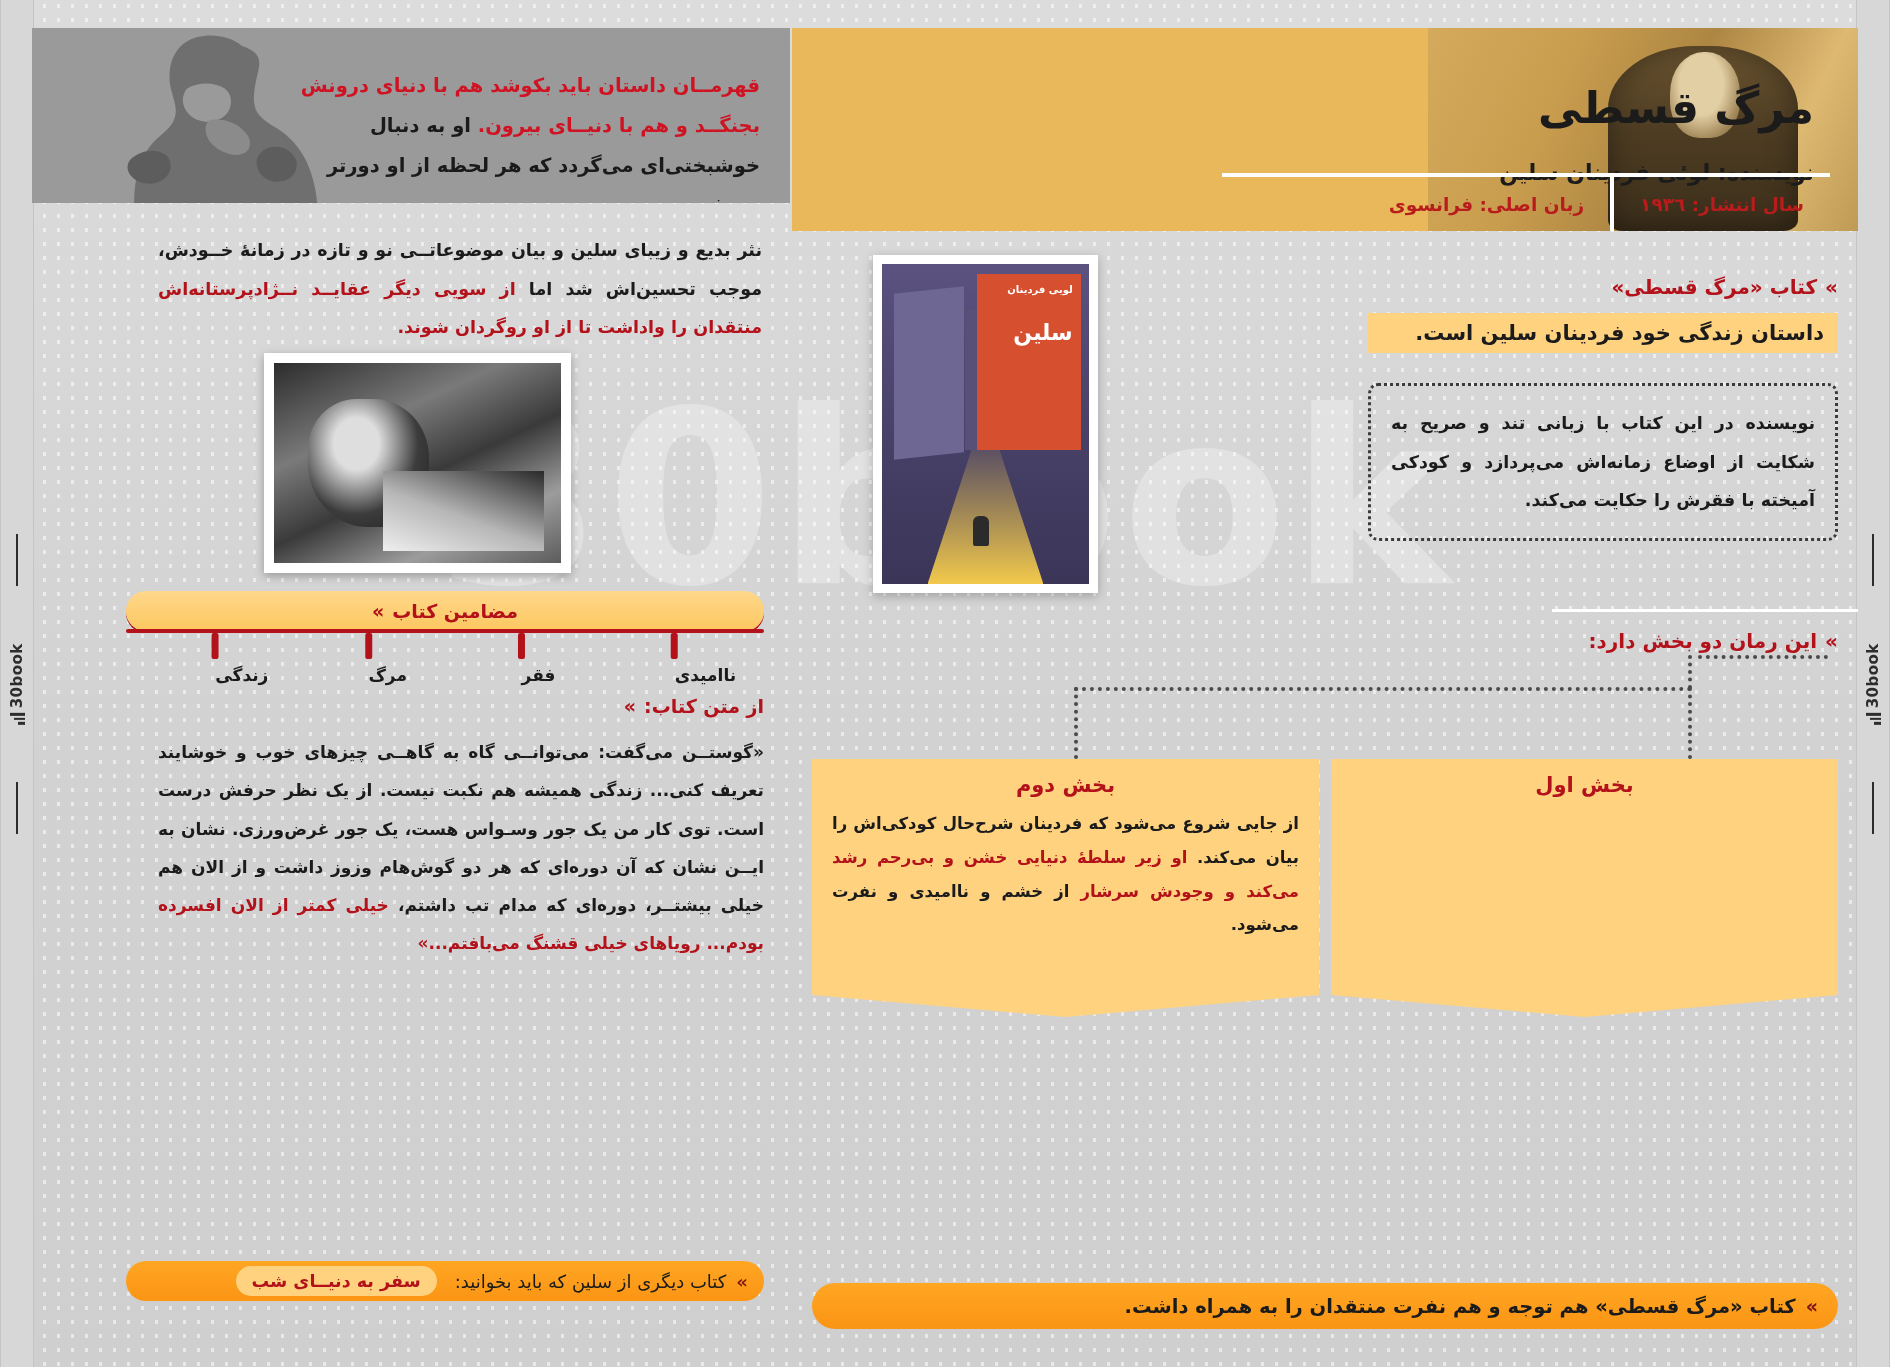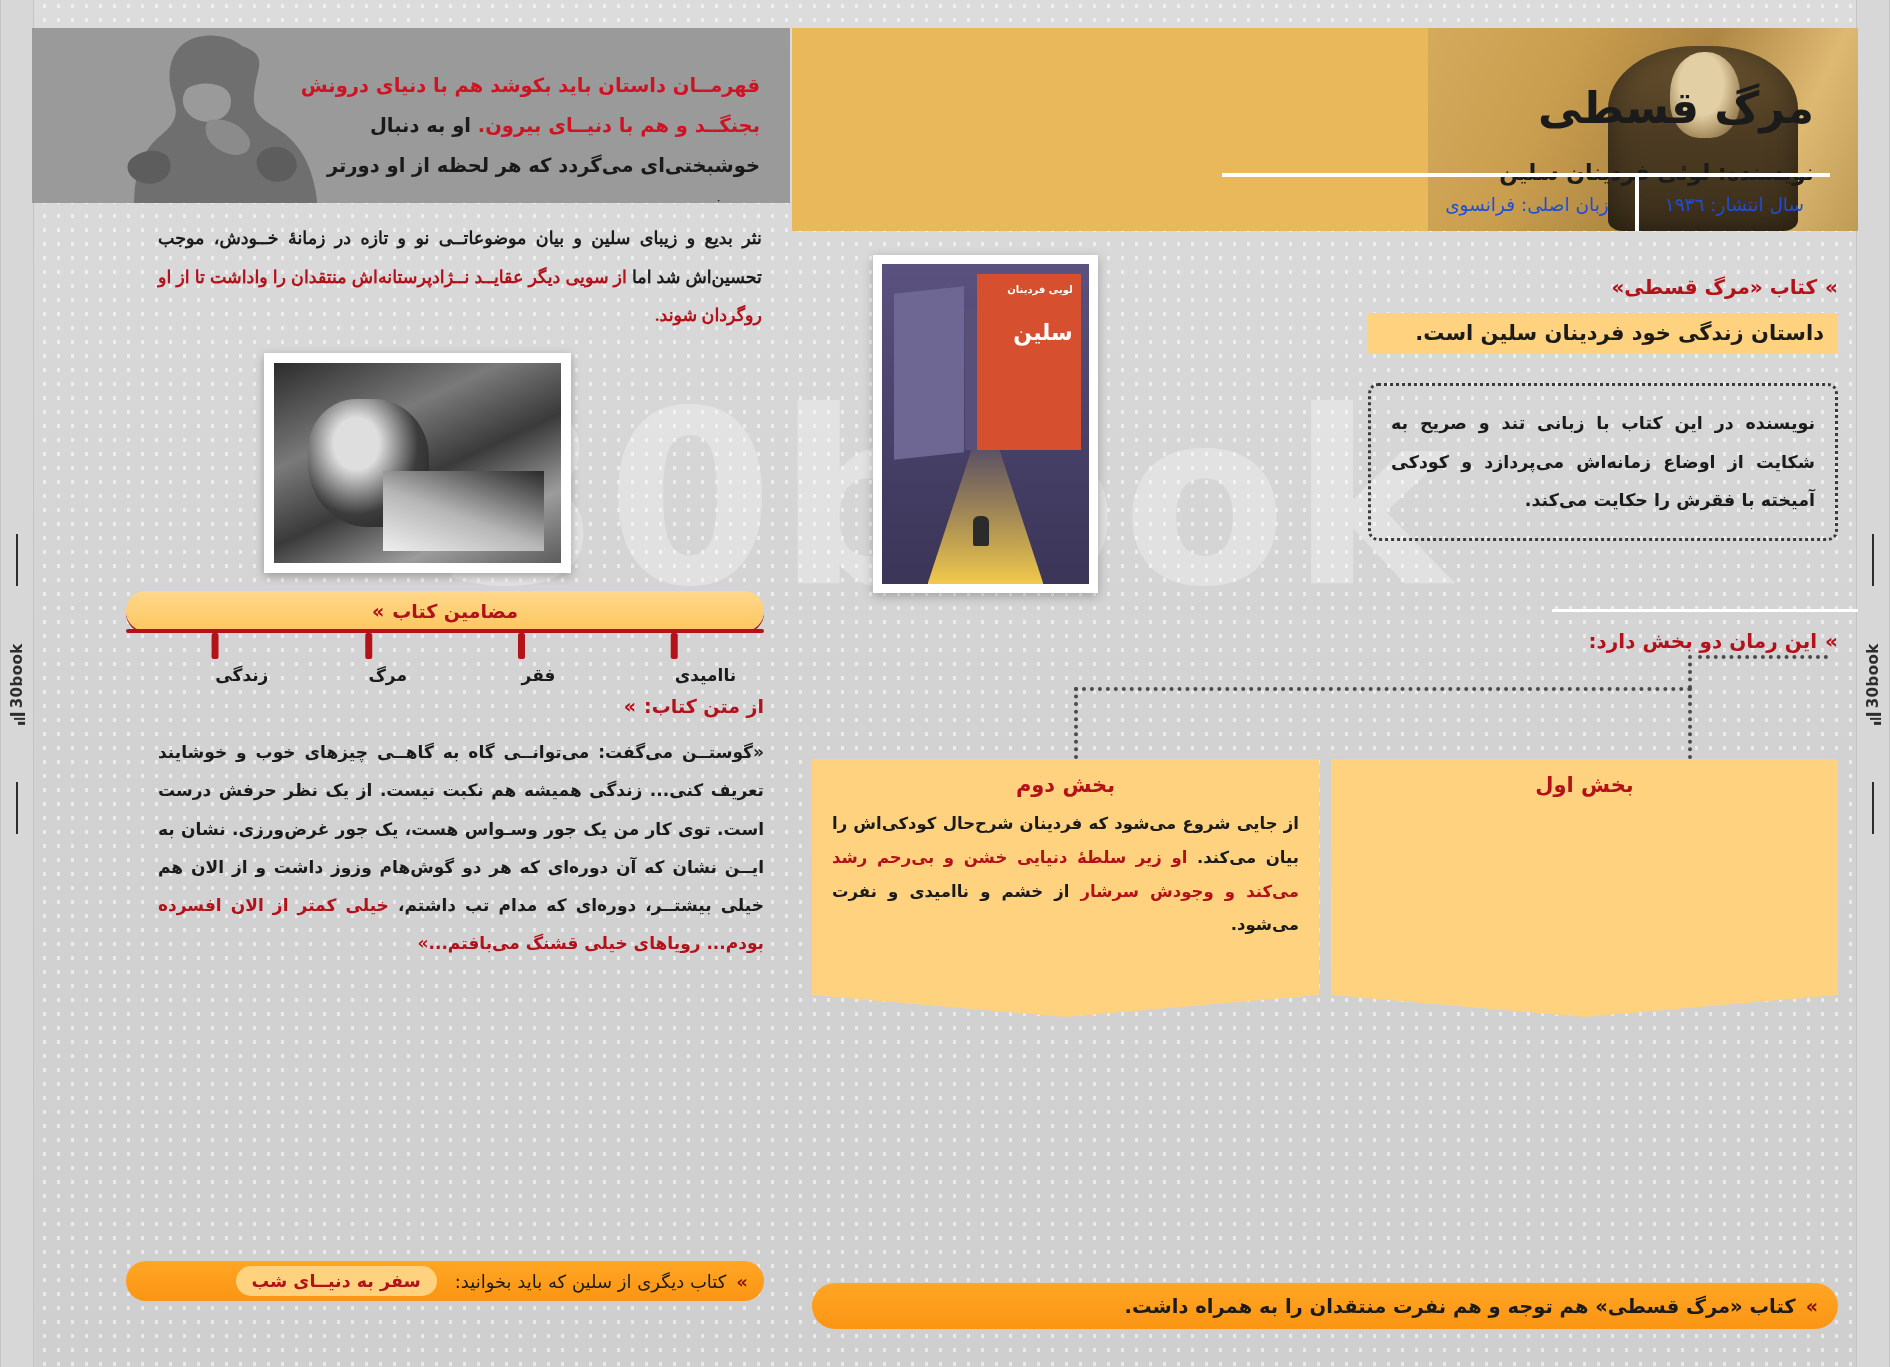--- a/index.html
+++ b/index.html
@@ -52,22 +52,22 @@
   }
   .lhead .hl-text{
     position:absolute;right:30px;top:38px;width:490px;
     text-align:right;line-height:2.05;font-size:19.5px;font-weight:bold;color:#1a1a1a;
   }
   .hl-text .red{color:#cf1322}
 
   
   .lbody{position:relative;height:calc(100% - 203px);}
   .intro{
-    position:absolute;right:28px;top:16px;width:604px;
-    text-align:justify;direction:rtl;font-size:17.5px;line-height:2.2;color:#1b1b1b;font-weight:bold;font-family:Liberation Serif, serif;
+    position:absolute;right:28px;top:28px;width:604px;
+    text-align:justify;direction:rtl;font-size:17.5px;line-height:2.2;color:#1b1b1b;font-weight:bold;
   }
   .intro .red{color:#b3121b}
   .photo{
     position:absolute;left:232px;top:150px;width:307px;height:220px;
     background:#fff;padding:10px;box-sizing:border-box;
     box-shadow:0 3px 9px rgba(0,0,0,.28);
   }
   .photo .inner{
     width:100%;height:100%;
     background:linear-gradient(155deg,#2c2c2c 0%,#7a7a7a 32%,#3a3a3a 55%,#9c9c9c 78%,#5c5c5c 100%);
@@ -147,21 +147,21 @@
   }
   .rtitle{
     position:absolute;right:44px;top:54px;font-size:44px;font-weight:bold;color:#1b1b1b;letter-spacing:-.5px;
   }
   .rauthor{position:absolute;right:44px;top:132px;font-size:22px;font-weight:bold;color:#1b1b1b;}
   .rmeta{
     position:absolute;right:28px;left:430px;bottom:0;height:54px;
     border-top:4px solid #ffffff;display:flex;align-items:center;justify-content:flex-start;
   }
   .rmeta .cell{
-    font-size:18.5px;font-weight:normal;color:#1d4ed8;padding:0 26px;height:100%;
+    font-size:18.5px;font-weight:bold;color:#b91c1c;padding:0 26px;height:100%;
     display:flex;align-items:center;
   }
   .rmeta .sep{width:4px;height:100%;background:#ffffff}
 
   
   .rbody{position:relative;height:calc(100% - 203px);}
   .cover{
     position:absolute;right:760px;top:24px;width:225px;height:338px;
     background:#fff;padding:9px;box-sizing:border-box;box-shadow:0 3px 10px rgba(0,0,0,.25);
   }

